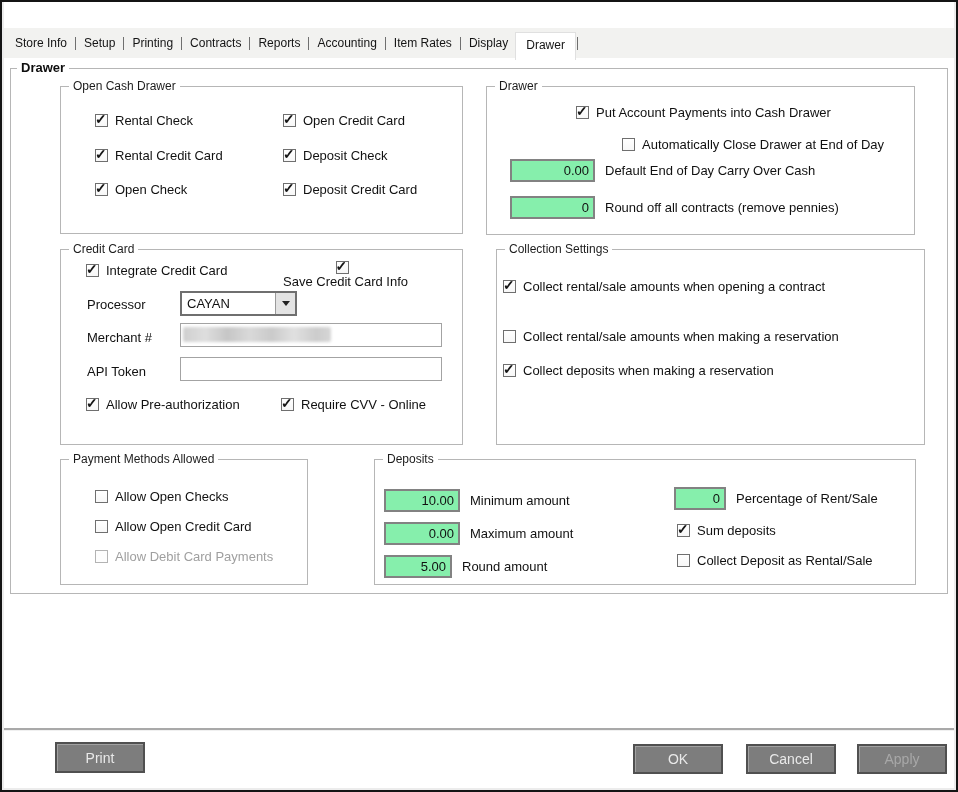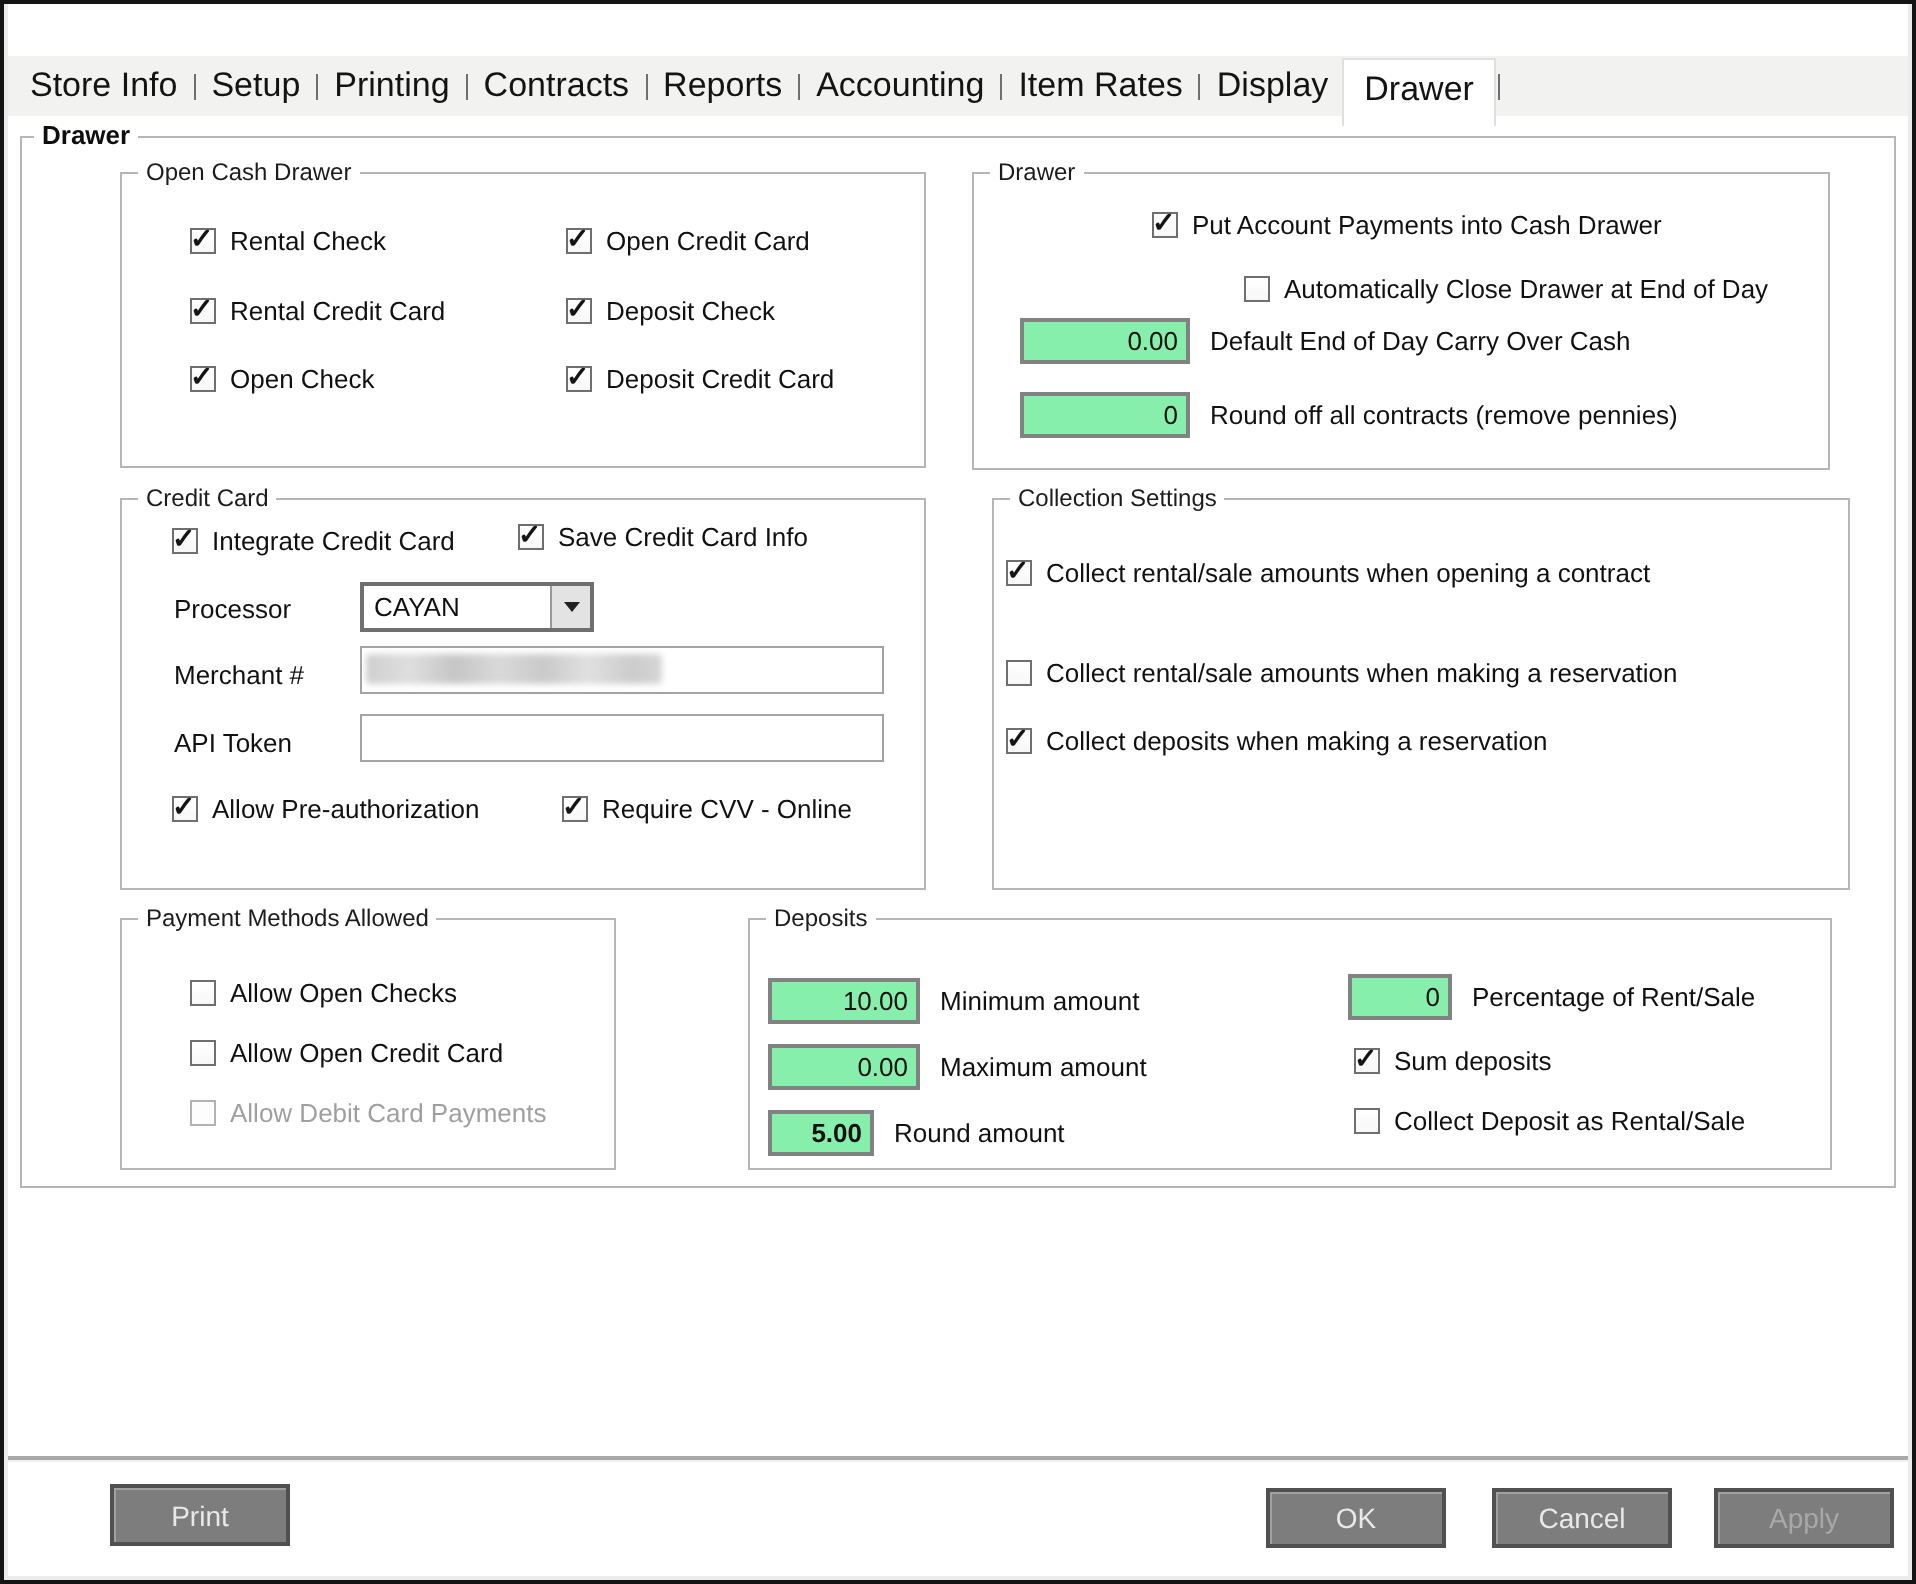--- a/index.html
+++ b/index.html
@@ -1,21 +1,21 @@
 <!DOCTYPE html>
 <html><head>
 <meta charset="utf-8">
 <style>
   html,body{margin:0;padding:0;background:#fff;}
   body{font-family:"Liberation Sans",sans-serif;}
   .window{position:relative;width:958px;height:792px;background:#fff;overflow:hidden;}
   .frame{position:absolute;inset:0;border:2px solid #141414;box-shadow:inset 2px 0 0 #ececec,inset -2px 0 0 #ececec,inset 0 -2px 0 #ececec;pointer-events:none;z-index:60;}
   .titlebar{position:absolute;left:2px;top:2px;right:2px;height:26px;background:#eaeffa;display:flex;align-items:center;padding-left:9px;font-size:12px;color:#1a1a1a;}
   .tabstrip{position:absolute;left:2px;top:28px;right:2px;height:30px;background:#f2f2f0;display:flex;align-items:center;padding-left:6px;}
-  .tab{font-size:17px;color:#141414;padding:4px 7px;cursor:pointer;white-space:nowrap;}
+  .tab{font-size:12px;color:#141414;padding:4px 7px;cursor:pointer;white-space:nowrap;}
   .tab-sep{width:1px;height:13px;background:#6f6f6f;margin:0 1px;}
   .tab.active{background:#fff;border:1px solid #e0e0e0;border-bottom:none;padding:5px 10px 8px;position:relative;top:3px;cursor:default;}
   .group{position:absolute;border:1px solid #b6b6b6;background:#fff;box-sizing:border-box;}
   .gtitle{position:absolute;top:-8px;left:8px;background:#fff;padding:0 4px;font-size:12px;color:#1c1c1c;white-space:nowrap;}
   .outer>.gtitle{font-weight:bold;font-size:13px;left:6px;top:-9px;color:#0e0e0e;}
   .cb{position:absolute;display:flex;align-items:center;font-size:13px;color:#111;cursor:pointer;white-space:nowrap;}
   .cbx{width:13px;height:13px;border:1px solid #6f6f6f;background:linear-gradient(#ffffff,#f7f7f7);margin-right:7px;position:relative;flex:none;box-sizing:border-box;}
   .cbx.on::after{content:"✓";position:absolute;left:-1px;top:-4px;font-size:14px;font-weight:bold;color:#151515;}
   .cb.dis{color:#9f9f9f;cursor:default;}
   .cb.dis .cbx{border-color:#b3b3b3;background:#fdfdfd;}
@@ -112,21 +112,21 @@
       <span class="numlbl">Round off all contracts (remove pennies)</span>
     </div>
   </div>
 
   <div class="group" style="left:60px;top:249px;width:403px;height:196px;">
     <span class="gtitle">Credit Card</span>
     <div class="cb" style="left:25px;top:13px;">
       <span class="cbx on"></span>
       <span>Integrate Credit Card</span>
     </div>
-    <div class="cb" style="left:198px;top:11px;">
+    <div class="cb" style="left:222px;top:11px;flex-direction:column;">
       <span class="cbx on"></span>
       <span>Save Credit Card Info</span>
     </div>
 
     <span class="fldlbl" style="left:26px;top:47px;">Processor</span>
     <div class="combo" style="left:119px;top:41px;">
       <span class="combo-val">CAYAN</span>
       <span class="combo-btn">
         <span class="arrow-down"></span>
       </span>
@@ -187,21 +187,21 @@
     <span class="gtitle">Deposits</span>
     <div class="numrow" style="left:9px;top:29px;">
       <input class="numin" style="width: 76px;" value="10.00">
       <span class="numlbl">Minimum amount</span>
     </div>
     <div class="numrow" style="left:9px;top:62px;">
       <input class="numin" style="width: 76px;" value="0.00">
       <span class="numlbl">Maximum amount</span>
     </div>
     <div class="numrow" style="left:9px;top:95px;">
-      <input class="numin" style="width: 53px; font-weight: bold;" value="5.00">
+      <input class="numin" style="width: 68px;" value="5.00">
       <span class="numlbl">Round amount</span>
     </div>
     <div class="numrow" style="left:299px;top:27px;">
       <input class="numin" style="width: 52px;" value="0">
       <span class="numlbl">Percentage of Rent/Sale</span>
     </div>
     <div class="cb" style="left:302px;top:63px;">
       <span class="cbx on"></span>
       <span>Sum deposits</span>
     </div>

